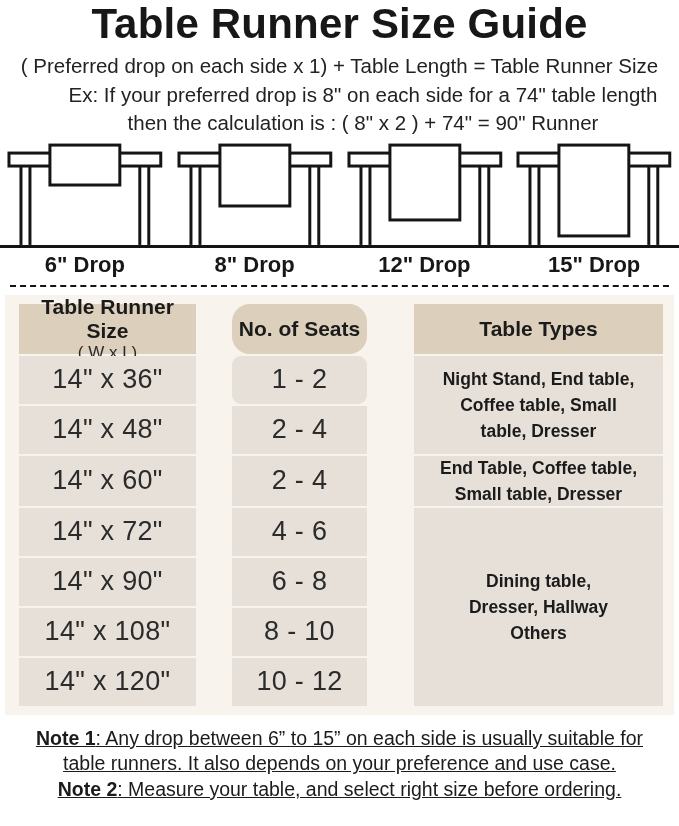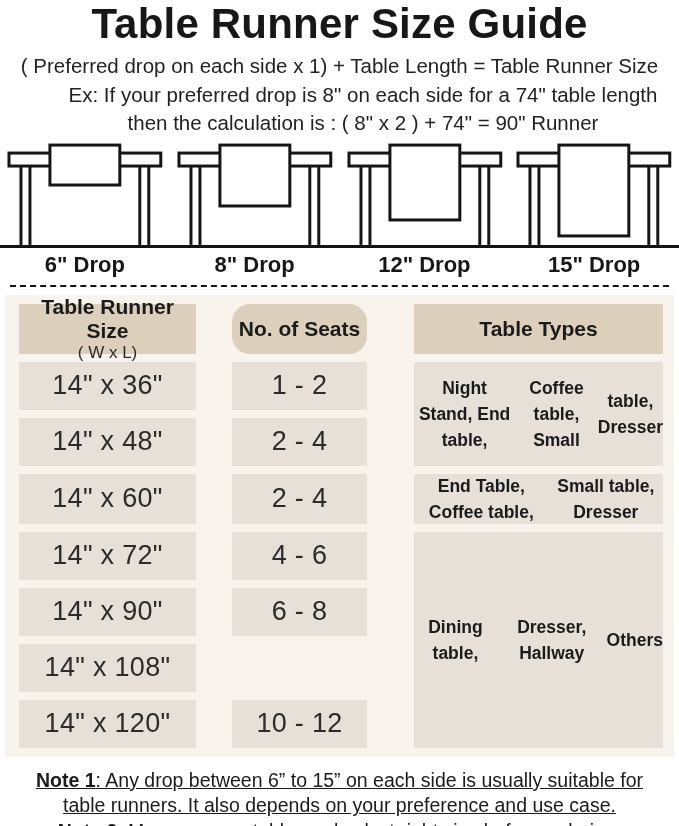--- a/index.html
+++ b/index.html
@@ -33,33 +33,33 @@
   .dashed-divider{border-top:2px dashed var(--line,#141414);margin:0 10px;}
 
   
   .panel{
     margin:8px 5px 0 5px;
     background:var(--panel_bg,#f8f3ec);
     padding:9px 16px 9px 14px;
     display:grid;
     grid-template-columns:177px 36px 135px 47px 249px;
     grid-template-rows:50px 48px 48px 50px 48px 48px 48px 48px;
-    row-gap:8px;
+    row-gap:2px;
     box-sizing:border-box;
   }
   .cell{
     background:var(--cell_bg,#e6e0d8);
     display:flex;align-items:center;justify-content:center;
     text-align:center;
   }
   .head{background:var(--header_bg,#dcd0bc);flex-direction:column;}
   .htitle{font-size:21px;font-weight:700;line-height:1.15;color:#1b1b1b;}
   .hsub{font-size:17px;font-weight:400;line-height:1.15;color:#2a2a2a;}
   .size-cell,.seats-cell{font-size:27px;font-weight:400;color:#2b2b2b;letter-spacing:.3px;}
-  .types-cell{font-size:17.5px;font-weight:700;line-height:1.5;color:#1b1b1b;}
+  .types-cell{flex-direction:column;font-size:17.5px;font-weight:700;line-height:1.5;color:#1b1b1b;}
 
   
   .notes{padding-top:11px;text-align:center;font-size:19.5px;line-height:1.3;color:#1b1b1b;}
   .notes p{margin:0;text-decoration:underline;}
   .notes strong{font-weight:700;}
 </style>
 </head>
 <body>
 
 <div class="page">
@@ -136,37 +136,38 @@
     </div>
 
     <div class="cell size-cell" style="grid-column:1;grid-row:2;">14" x 36"</div>
     <div class="cell size-cell" style="grid-column:1;grid-row:3;">14" x 48"</div>
     <div class="cell size-cell" style="grid-column:1;grid-row:4;">14" x 60"</div>
     <div class="cell size-cell" style="grid-column:1;grid-row:5;">14" x 72"</div>
     <div class="cell size-cell" style="grid-column:1;grid-row:6;">14" x 90"</div>
     <div class="cell size-cell" style="grid-column:1;grid-row:7;">14" x 108"</div>
     <div class="cell size-cell" style="grid-column:1;grid-row:8;">14" x 120"</div>
 
-    <div class="cell seats-cell" style="grid-column:3;grid-row:2;">1 - 2</div>
+    <div class="cell seats-cell" style="grid-column:3;grid-row:2;border-radius:9px;">1 - 2</div>
     <div class="cell seats-cell" style="grid-column:3;grid-row:3;">2 - 4</div>
     <div class="cell seats-cell" style="grid-column:3;grid-row:4;">2 - 4</div>
     <div class="cell seats-cell" style="grid-column:3;grid-row:5;">4 - 6</div>
     <div class="cell seats-cell" style="grid-column:3;grid-row:6;">6 - 8</div>
+    <div class="cell seats-cell" style="grid-column:3;grid-row:7;">8 - 10</div>
     <div class="cell seats-cell" style="grid-column:3;grid-row:8;">10 - 12</div>
 
     <div class="cell types-cell" style="grid-column:5;grid-row:2 / span 2;">
       <div>Night Stand, End table,</div>
       <div>Coffee table, Small</div>
       <div>table, Dresser</div>
     </div>
     <div class="cell types-cell" style="grid-column:5;grid-row:4;">
       <div>End Table, Coffee table,</div>
       <div>Small table, Dresser</div>
     </div>
-    <div class="cell types-cell" style="grid-column:5;grid-row:5 / span 4;justify-content:space-between;">
+    <div class="cell types-cell" style="grid-column:5;grid-row:5 / span 4;">
       <div>Dining table,</div>
       <div>Dresser, Hallway</div>
       <div>Others</div>
     </div>
   </div>
 
   <div class="notes">
     <p><strong>Note 1</strong><span>: Any drop between 6” to 15” on each side is usually suitable for</span></p>
     <p>table runners. It also depends on your preference and use case.</p>
     <p><strong>Note 2</strong><span>: Measure your table, and select right size before ordering.</span></p>

